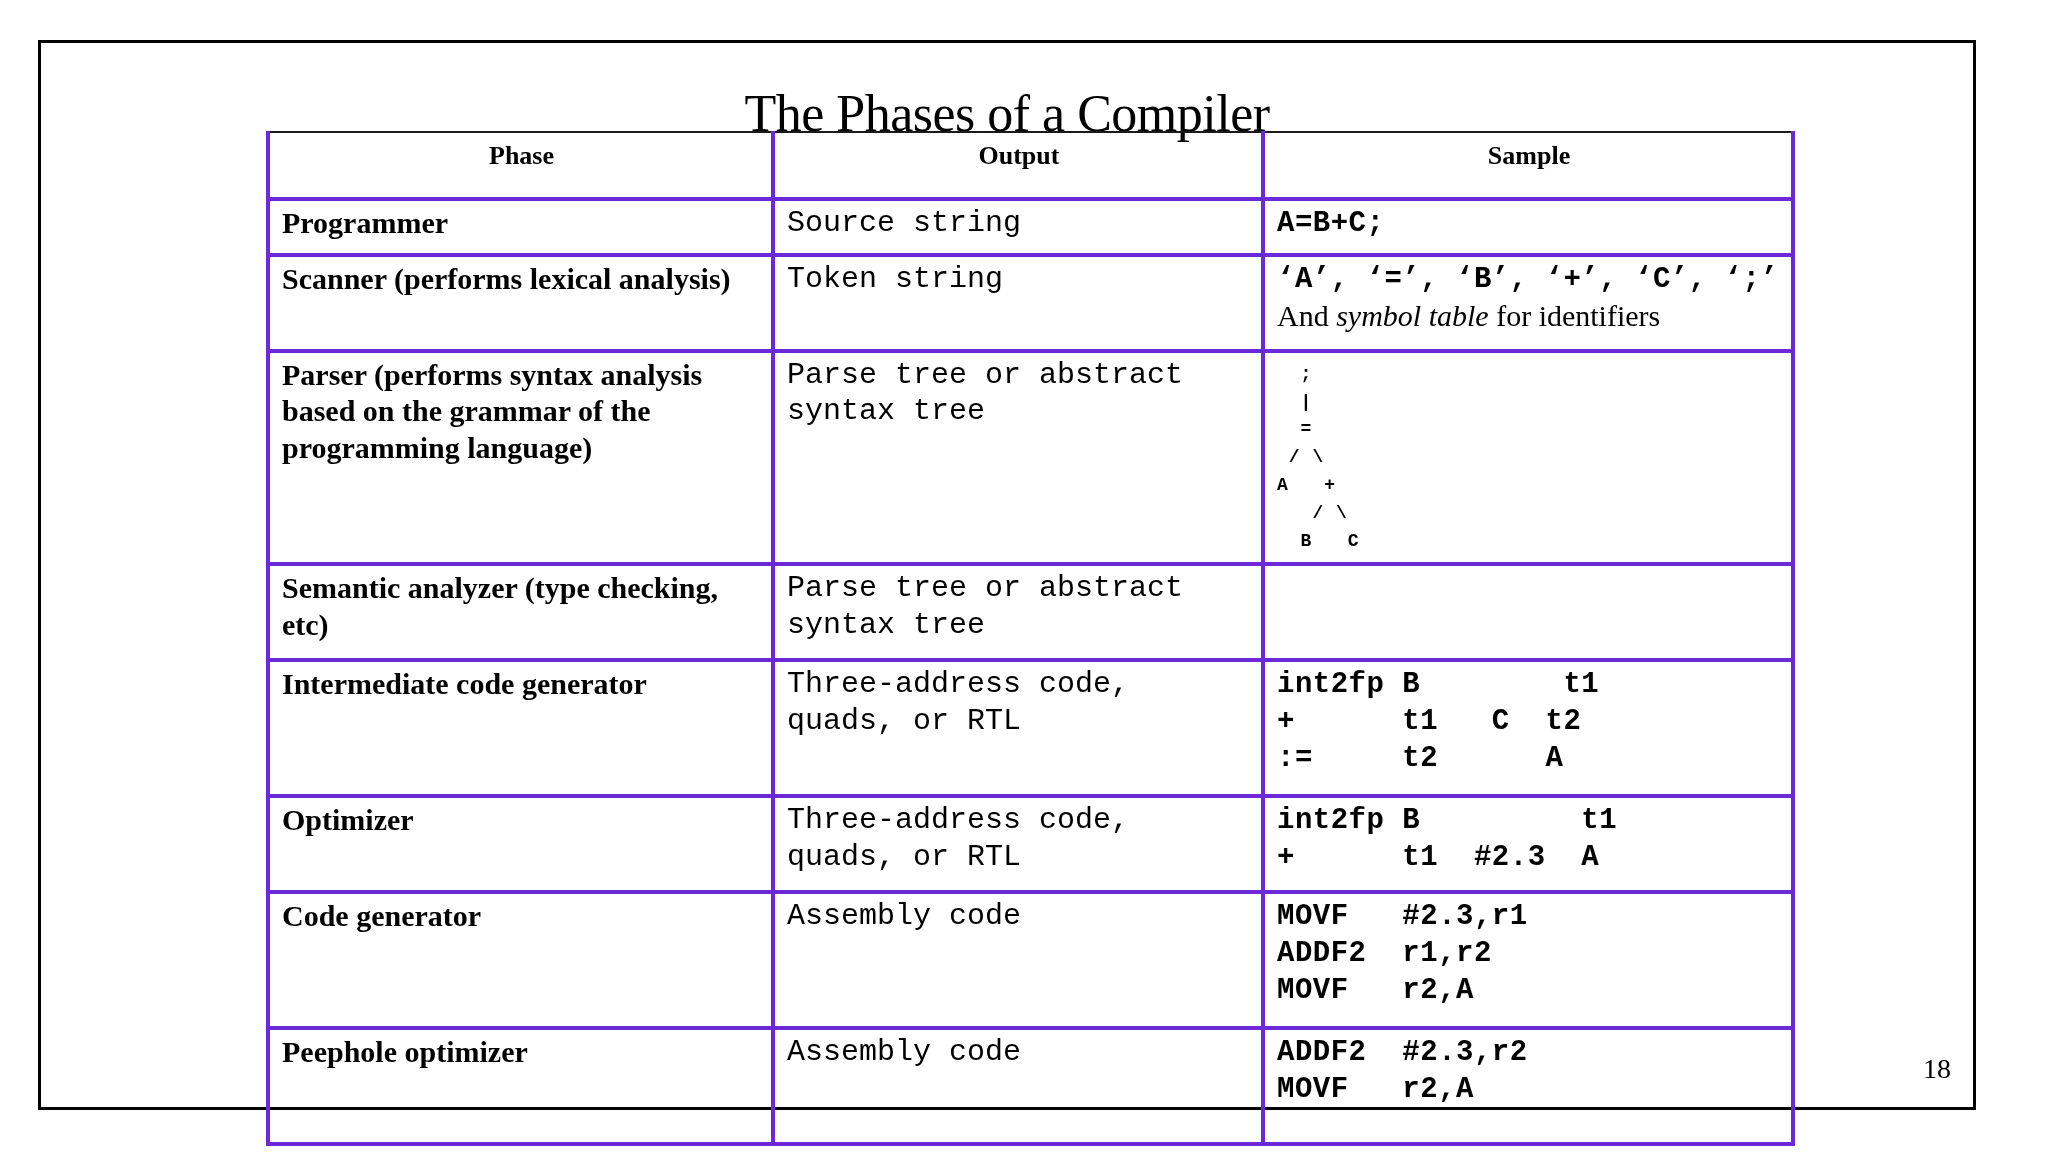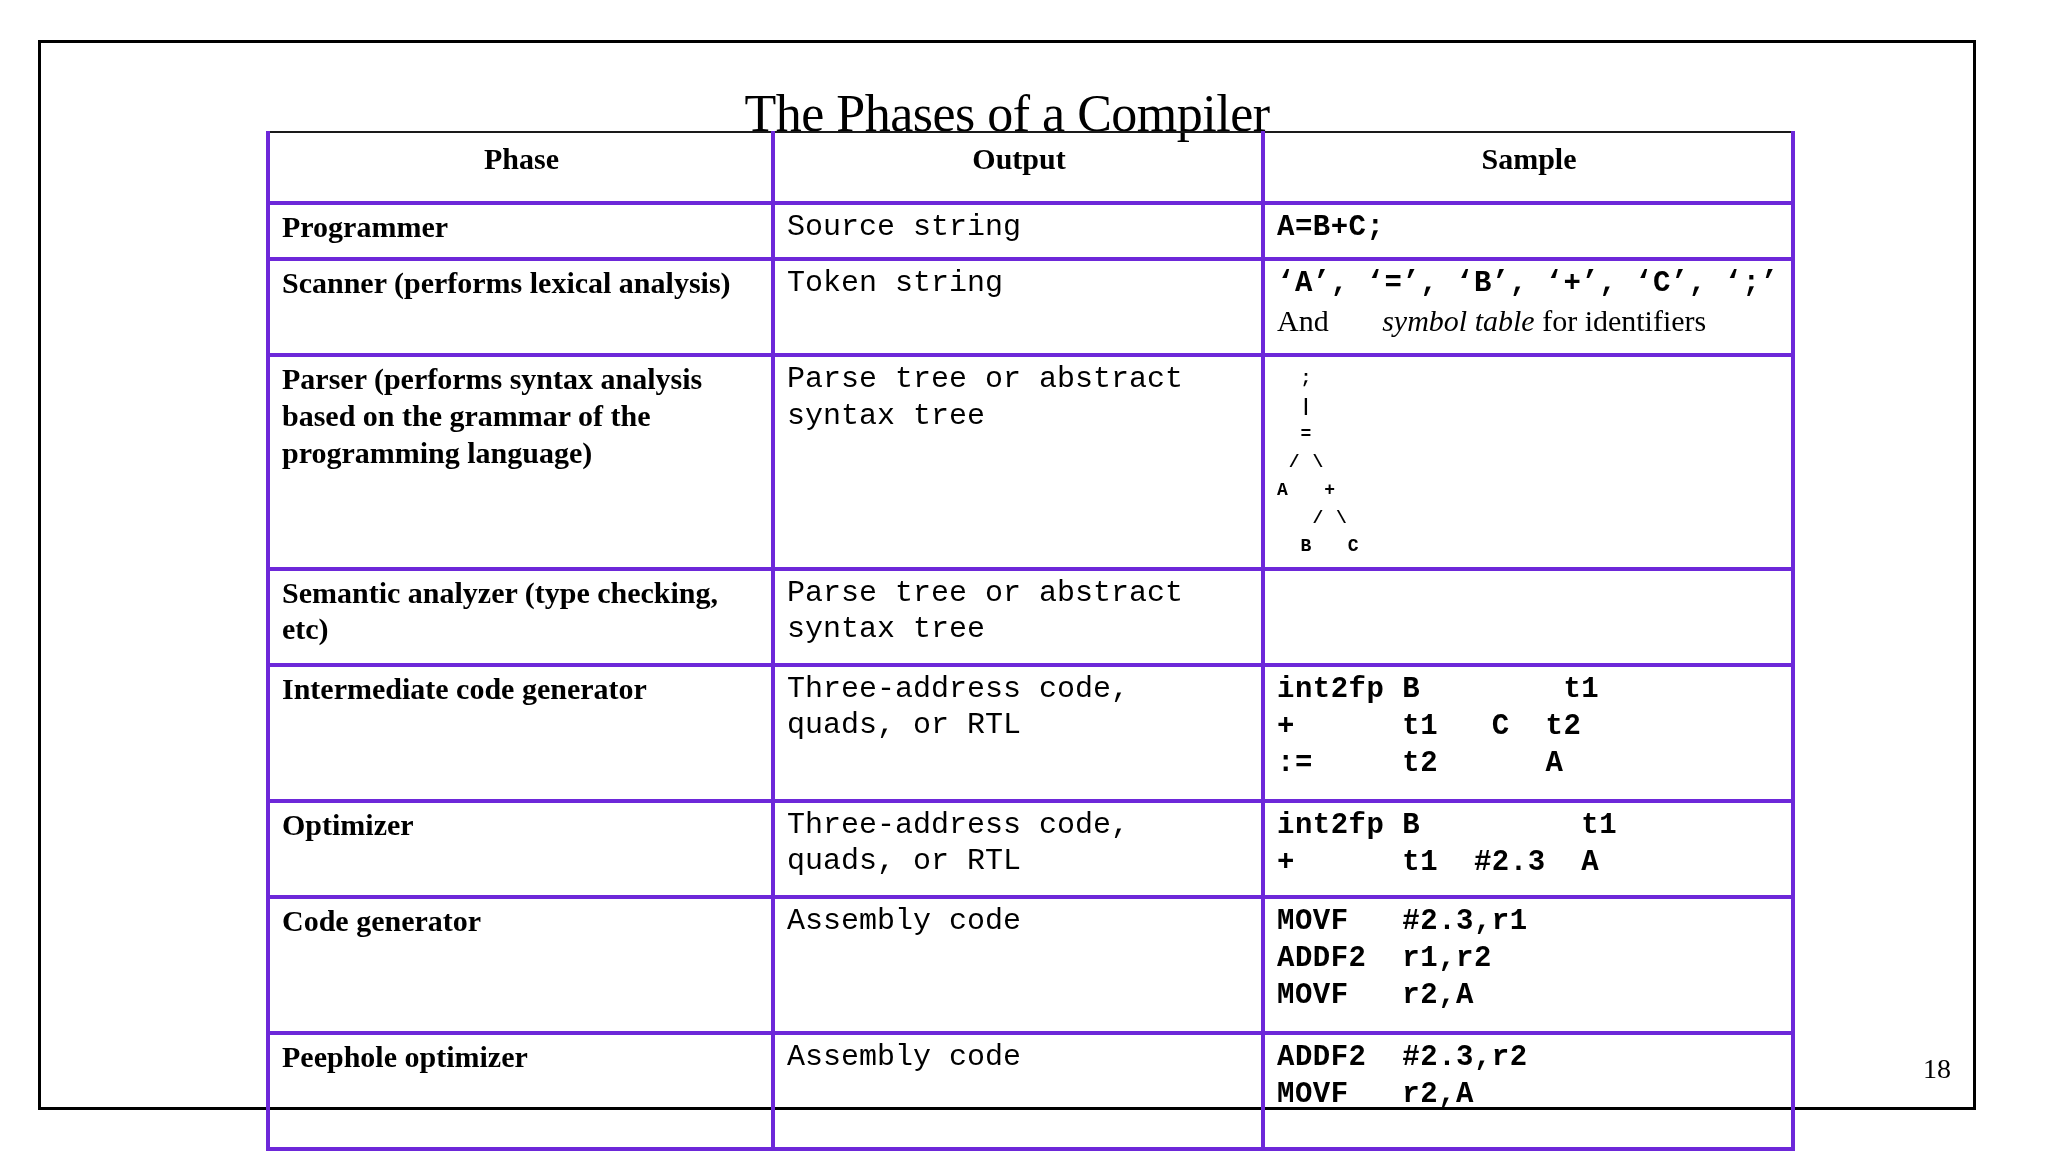--- a/index.html
+++ b/index.html
@@ -71,21 +71,21 @@
     border: 4px solid #6d28d9;
     vertical-align: top;
     padding: 4px 10px 6px 12px;
     box-sizing: border-box;
   }
 
   #phases-table thead th {
     text-align: center;
     font-family: "Liberation Serif", "DejaVu Serif", serif;
     font-weight: bold;
-    font-size: 30px;
+    font-size: 26px;
     line-height: 1.18;
     padding-top: 8px;
     padding-bottom: 25px;
     border-top: 2px solid #1a1a1a;
   }
 
   td.cell-phase {
     font-family: "Liberation Serif", "DejaVu Serif", serif;
     font-weight: bold;
     font-size: 30px;
@@ -112,21 +112,21 @@
     line-height: 1.28;
     white-space: pre;
     letter-spacing: 0.5px;
   }
   .sample-note {
     font-family: "Liberation Serif", "DejaVu Serif", serif;
     font-weight: normal;
     font-size: 30px;
     line-height: 1.22;
   }
-  .sample-note i { font-style: italic; margin-left: 46px; }
+  .sample-note i { font-style: italic; }
   .sample-tree {
     font-family: "Liberation Mono", "DejaVu Sans Mono", monospace;
     font-weight: bold;
     font-size: 18px;
     line-height: 1.55;
     white-space: pre;
     letter-spacing: 1px;
     padding-top: 4px;
   }
 

